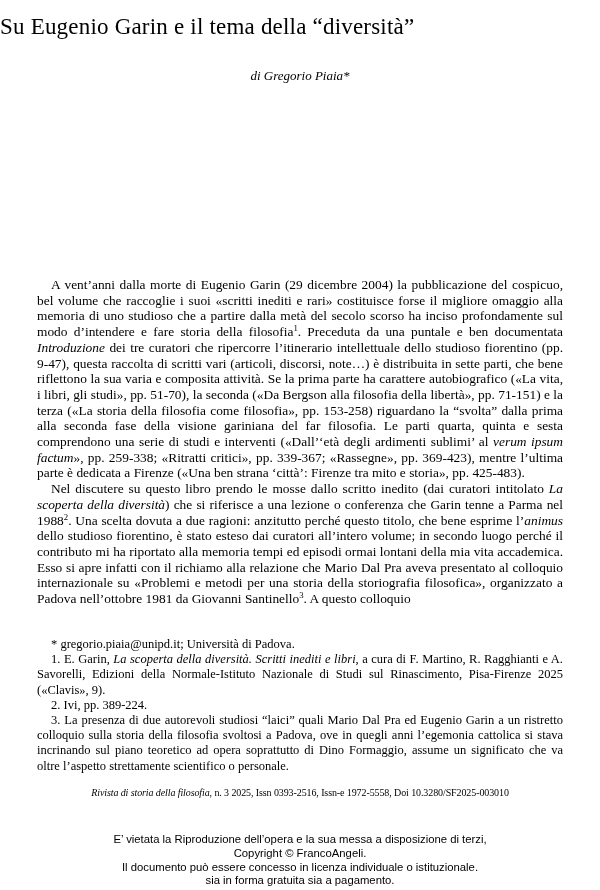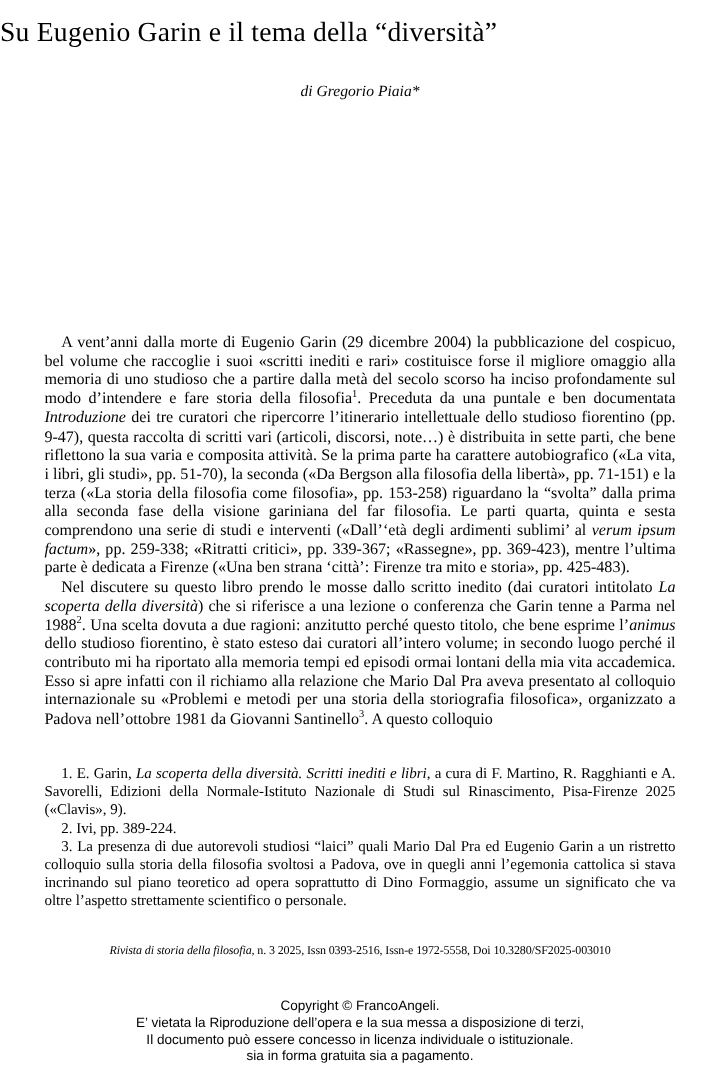--- a/index.html
+++ b/index.html
@@ -100,27 +100,28 @@
   <h1 class="article-title">Su Eugenio Garin e il tema della “diversità”</h1>
 
   <div class="article-byline">di Gregorio Piaia*</div>
 
   <div class="article-body">
       <p class="para"><span>A vent’anni dalla morte di Eugenio Garin (29 dicembre 2004) la pubblicazione del cospicuo, bel volume che raccoglie i suoi «scritti inediti e rari» costituisce forse il migliore omaggio alla memoria di uno studioso che a partire dalla metà del secolo scorso ha inciso profondamente sul modo d’intendere e fare storia della filosofia</span><sup class="fnref">1</sup><span>. Preceduta da una puntale e ben documentata </span><span class="it">Introduzione</span><span> dei tre curatori che ripercorre l’itinerario intellettuale dello studioso fiorentino (pp. 9-47), questa raccolta di scritti vari (articoli, discorsi, note…) è distribuita in sette parti, che bene riflettono la sua varia e composita attività. Se la prima parte ha carattere autobiografico («La vita, i libri, gli studi», pp. 51-70), la seconda («Da Bergson alla filosofia della libertà», pp. 71-151) e la terza («La storia della filosofia come filosofia», pp. 153-258) riguardano la “svolta” dalla prima alla seconda fase della visione gariniana del far filosofia. Le parti quarta, quinta e sesta comprendono una serie di studi e interventi («Dall’‘età degli ardimenti sublimi’ al </span><span class="it">verum ipsum factum</span><span>», pp. 259-338; «Ritratti critici», pp. 339-367; «Rassegne», pp. 369-423), mentre l’ultima parte è dedicata a Firenze («Una ben strana ‘città’: Firenze tra mito e storia», pp. 425-483).</span></p>
       <p class="para"><span>Nel discutere su questo libro prendo le mosse dallo scritto inedito (dai curatori intitolato </span><span class="it">La scoperta della diversità</span><span>) che si riferisce a una lezione o conferenza che Garin tenne a Parma nel 1988</span><sup class="fnref">2</sup><span>. Una scelta dovuta a due ragioni: anzitutto perché questo titolo, che bene esprime l’</span><span class="it">animus</span><span> dello studioso fiorentino, è stato esteso dai curatori all’intero volume; in secondo luogo perché il contributo mi ha riportato alla memoria tempi ed episodi ormai lontani della mia vita accademica. Esso si apre infatti con il richiamo alla relazione che Mario Dal Pra aveva presentato al colloquio internazionale su «Problemi e metodi per una storia della storiografia filosofica», organizzato a Padova nell’ottobre 1981 da Giovanni Santinello</span><sup class="fnref">3</sup><span>. A questo colloquio</span></p>
     </div>
 
   <div class="footnotes">
+      <p class="fn"><span>* gregorio.piaia@unipd.it; Università di Padova.</span></p>
       <p class="fn"><span>1. E. Garin, </span><span class="it">La scoperta della diversità. Scritti inediti e libri</span><span>, a cura di F. Martino, R. Ragghianti e A. Savorelli, Edizioni della Normale-Istituto Nazionale di Studi sul Rinascimento, Pisa-Firenze 2025 («Clavis», 9).</span></p>
       <p class="fn"><span>2. Ivi, pp. 389-224.</span></p>
       <p class="fn"><span>3. La presenza di due autorevoli studiosi “laici” quali Mario Dal Pra ed Eugenio Garin a un ristretto colloquio sulla storia della filosofia svoltosi a Padova, ove in quegli anni l’egemonia cattolica si stava incrinando sul piano teoretico ad opera soprattutto di Dino Formaggio, assume un significato che va oltre l’aspetto strettamente scientifico o personale.</span></p>
     </div>
 
   <div class="journal-line"><span class="it">Rivista di storia della filosofia</span><span>, n. 3 2025, Issn 0393-2516, Issn-e 1972-5558, Doi 10.3280/SF2025-003010</span></div>
 
   <div class="copyright">
+      <div>E’ vietata la Riproduzione dell’opera e la sua messa a disposizione di terzi,</div>
       <div>Copyright © FrancoAngeli.</div>
-      <div>E’ vietata la Riproduzione dell’opera e la sua messa a disposizione di terzi,</div>
       <div>Il documento può essere concesso in licenza individuale o istituzionale.</div>
       <div>sia in forma gratuita sia a pagamento.</div>
     </div>
 
 </div>
 
 </body></html>

